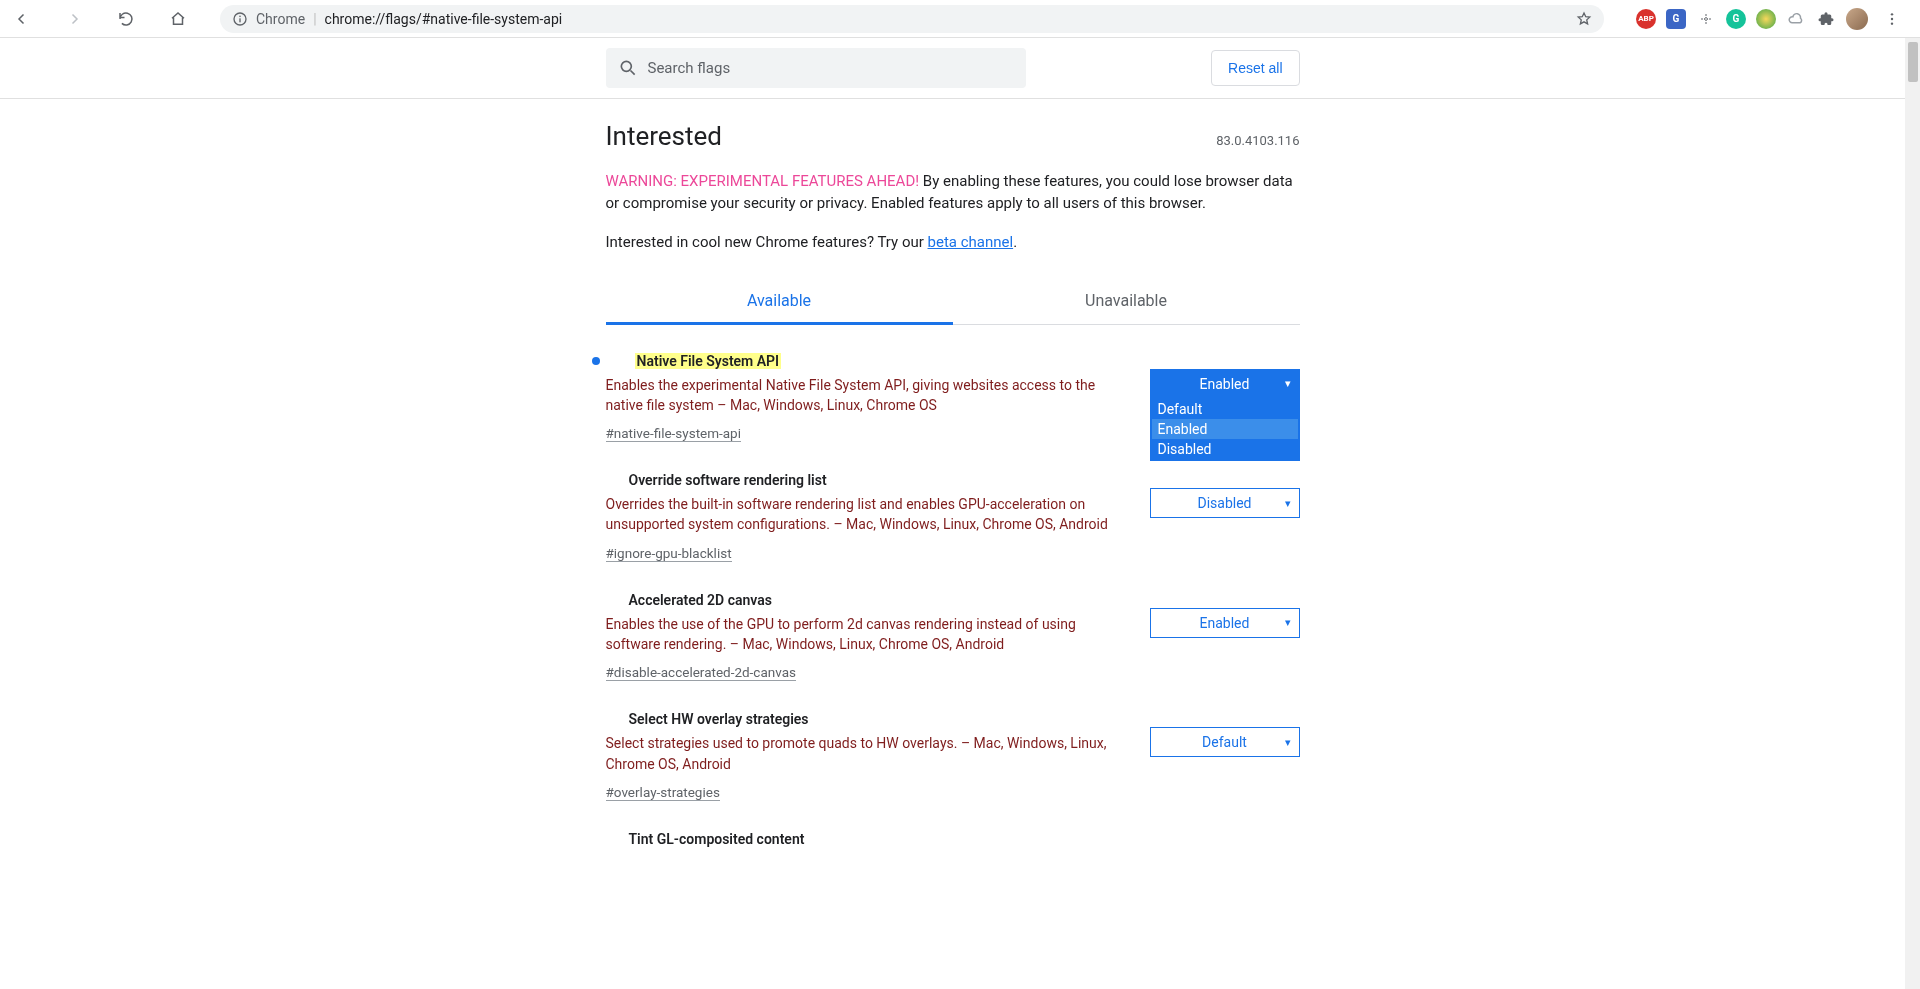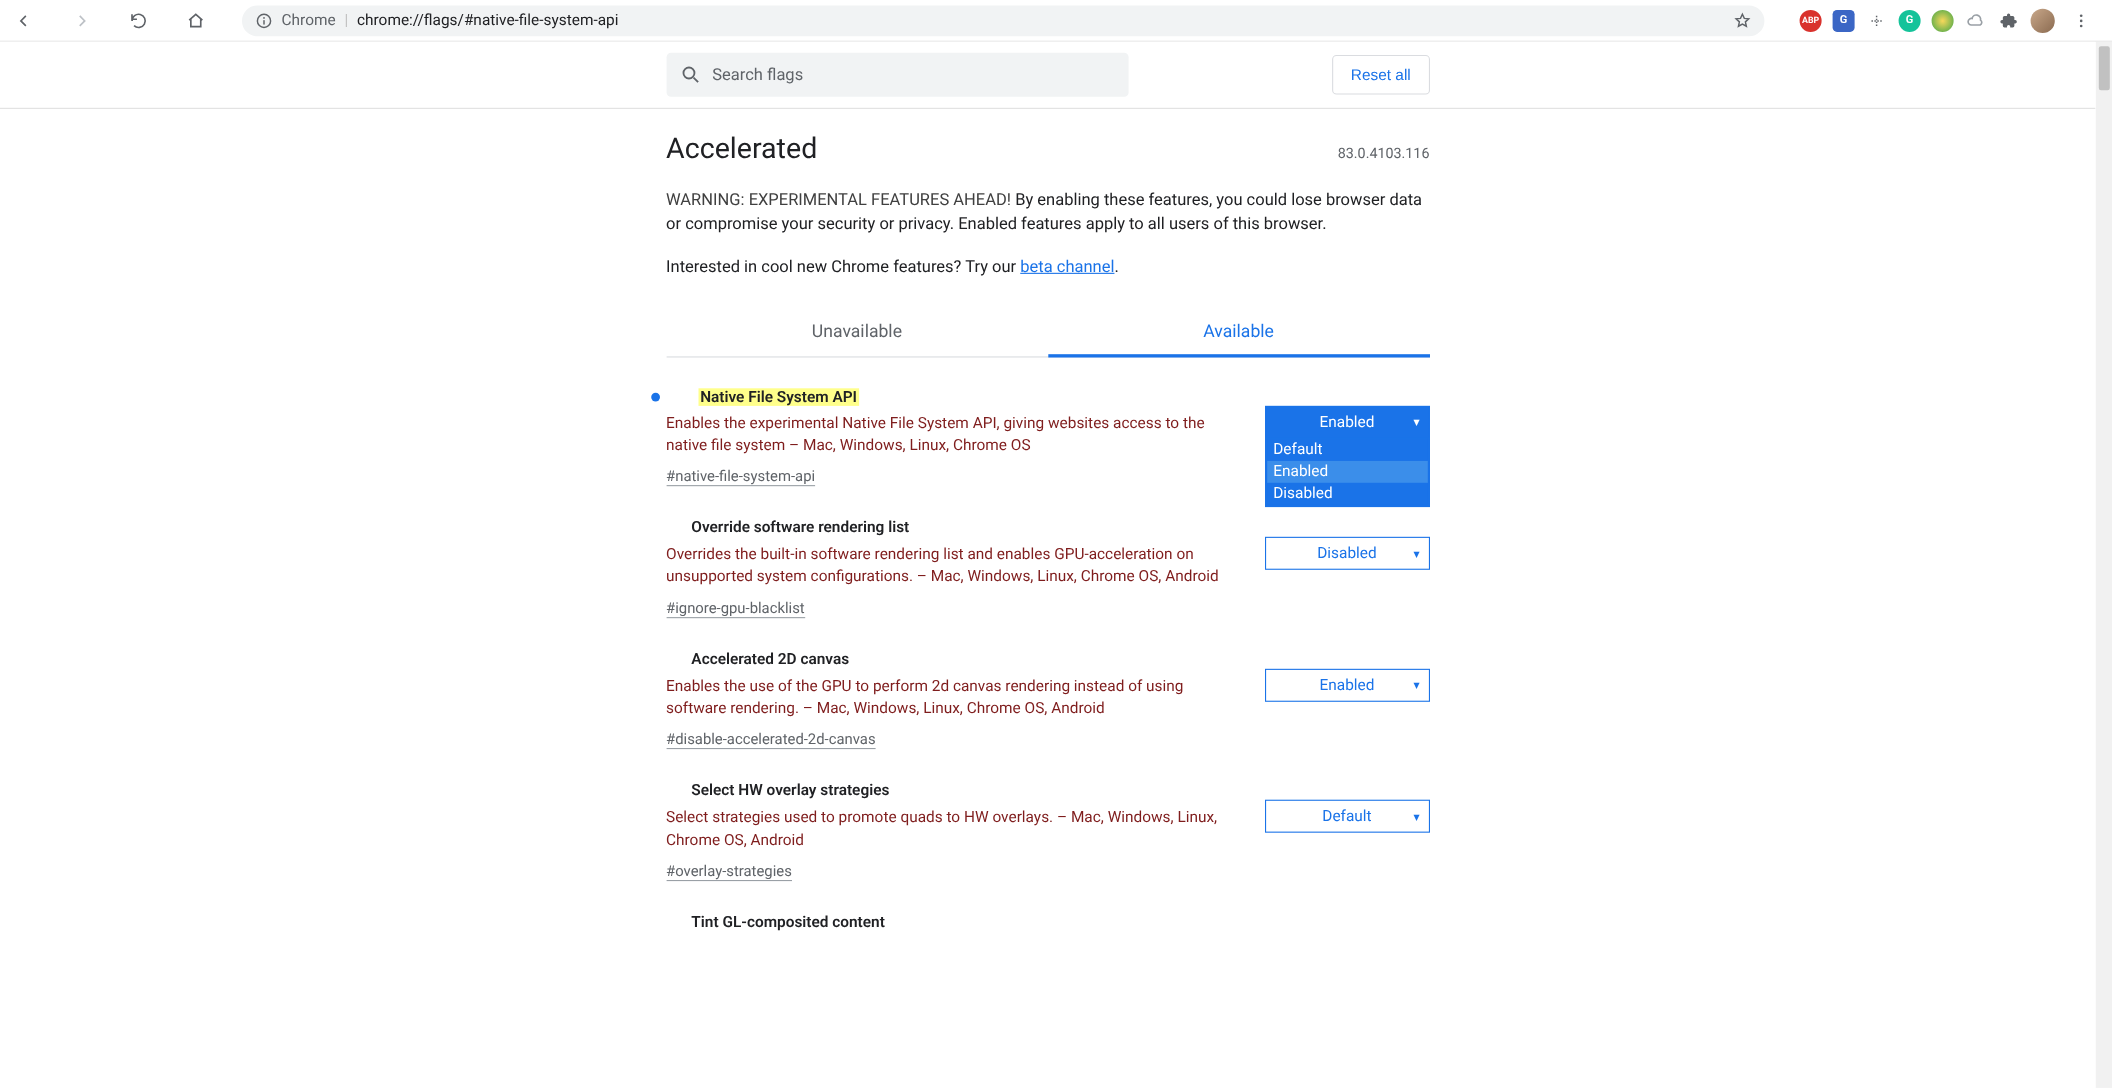--- a/index.html
+++ b/index.html
@@ -100,21 +100,21 @@
   }
   .content {
     width: 694px;
     margin: 0 auto;
     padding-top: 22px;
   }
   .title-row { display:flex; justify-content:space-between; align-items:baseline; }
   .title { font-size: 26px; font-weight:400; color:#202124; }
   .version { font-size:13px; color:#5f6368; }
   .warning-p { margin-top: 20px; font-size:15px; line-height:1.45; color:#202124;}
-  .warning-red { color:#404040; }
+  .warning-red { color:#ec4899; }
   .interested-p { margin-top:18px; font-size:15px; color:#202124;}
   .link { color:#1a73e8; text-decoration:underline; cursor:pointer;}
   .tabs { display:flex; margin-top:26px; border-bottom:1px solid #dadce0;}
   .tab {
     flex:1; text-align:center; padding:14px 0;
     font-size:16px; color:#5f6368; cursor:pointer;
     position:relative;
   }
   .tab.active { color:#1a73e8; }
   .tab.active::after {
@@ -249,35 +249,35 @@
             </svg>
         </span>
         <span>Search flags</span>
       </div>
       <button class="reset-btn">Reset all</button>
     </div>
   </div>
 
   <div class="content">
     <div class="title-row">
-      <h1 class="title">Accelerated</h1>
+      <h1 class="title">Interested</h1>
       <span class="version">83.0.4103.116</span>
     </div>
 
     <p class="warning-p">
       <span class="warning-red">WARNING: EXPERIMENTAL FEATURES AHEAD!</span><span> By enabling these features, you could lose browser data or compromise your security or privacy. Enabled features apply to all users of this browser.</span>
     </p>
 
     <p class="interested-p">
       <span>Interested in cool new Chrome features? Try our </span><a class="link">beta channel</a><span>.</span>
     </p>
 
     <div class="tabs">
+      <div class="tab active">Available</div>
       <div class="tab">Unavailable</div>
-      <div class="tab active">Available</div>
     </div>
 
     <div id="flags-list">
         <div class="flag-item">
           <div class="flag-left"><div class="flag-title-row">
               <span class="bullet"></span>
               <span class="flag-title hl">Native File System API</span>
             </div><div class="flag-desc">Enables the experimental Native File System API, giving websites access to the native file system – Mac, Windows, Linux, Chrome OS</div><span class="flag-anchor">#native-file-system-api</span></div>
           <div class="select-wrap">
             <div class="select-box filled">

